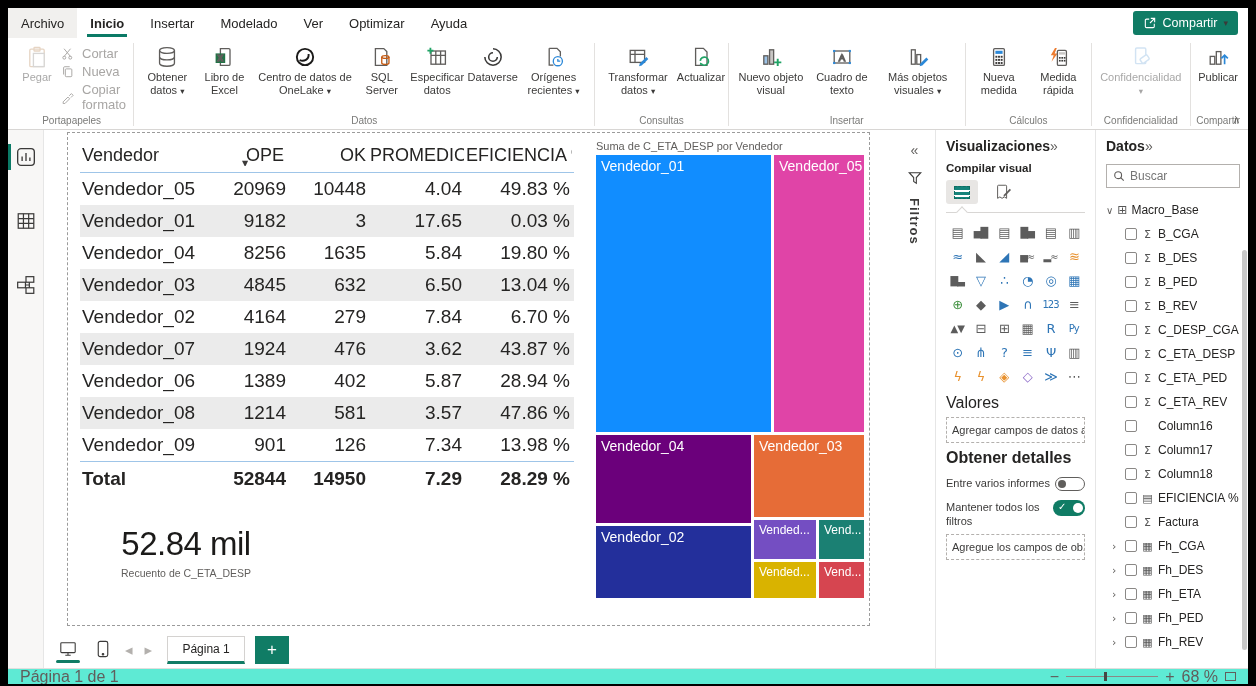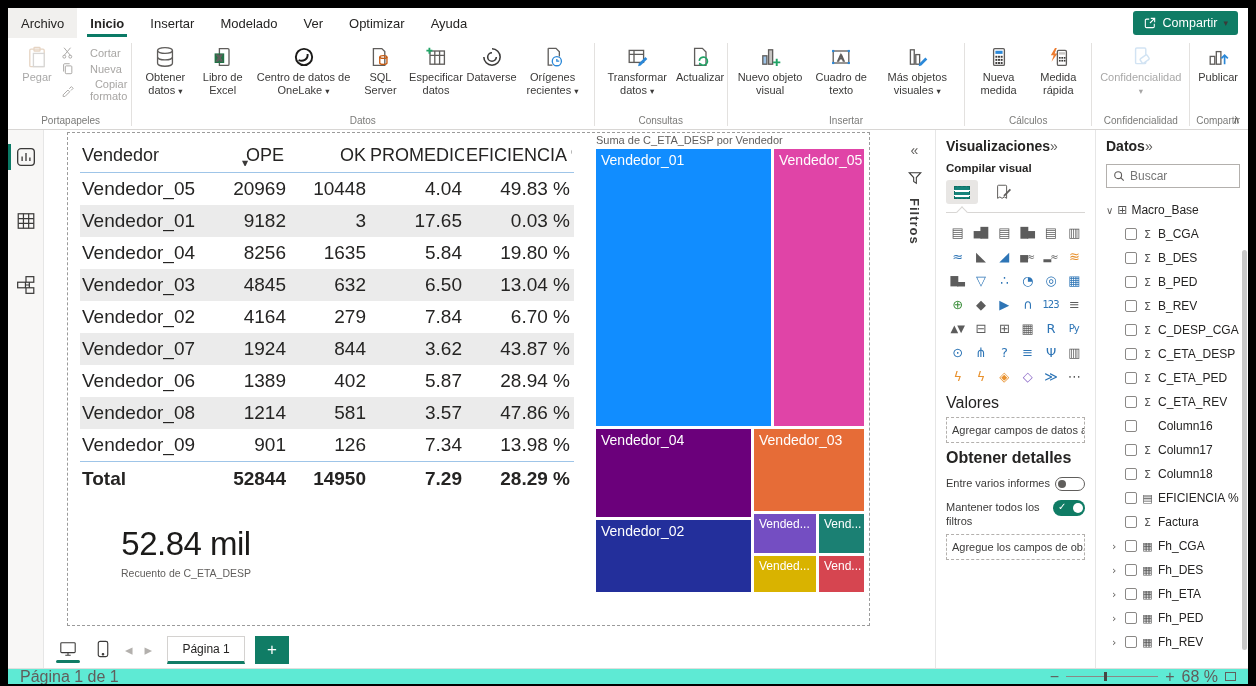--- a/index.html
+++ b/index.html
@@ -20,21 +20,21 @@
   .rgroup { display:flex; flex-direction:column; padding:4px 2px 0; }
   .rrow { display:flex; flex:1; align-items:flex-start; gap:1px; }
   .rgl { font-size:10px; color:#7a7a78; text-align:center; padding:1px 0 3px; }
   .rsep { width:1px; background:#e3e1df; margin:5px 2px 3px; }
   .rbtn { display:flex; flex-direction:column; align-items:center; padding:3px 4px 0; min-width:46px; max-width:112px; }
   .rbtn .rlabel { font-size:11px; color:#3b3a39; text-align:center; line-height:1.15; margin-top:2px; }
   .ric { flex:0 0 auto; }
   .chev { font-size:8.5px; color:#3b3a39; font-family:"DejaVu Sans",sans-serif; }
   .disabled { opacity:.45; }
   .clip-col { display:flex; flex-direction:column; gap:3px; padding-top:4px; }
-  .clip-item { display:flex; align-items:center; gap:16px; font-size:11px; color:#a8a6a4;text-align:right; }
+  .clip-item { display:flex; align-items:center; gap:8px; font-size:13px; color:#a8a6a4; }
   .rib-collapse { position:absolute; right:8px; bottom:4px; font-size:10px; color:#605e5c; font-family:"DejaVu Sans",sans-serif; }
 
   
   .main { flex:1; display:flex; min-height:0; }
   .sidebar { width:36px; background:#f8f7f6; border-right:1px solid #e6e6e6; display:flex; flex-direction:column; align-items:center; padding-top:14px; gap:38px; }
   .sb-item { position:relative; width:100%; display:flex; justify-content:center; padding:3px 0; }
   .sb-item.sel::before { content:""; position:absolute; left:0; top:0; bottom:0; width:3px; background:#0b7a66; }
 
   .canvas-col { flex:1; display:flex; flex-direction:column; min-width:0; background:#fff; }
   .canvas { flex:1; position:relative; }
@@ -51,21 +51,21 @@
   .c0 { text-align:left; } .cR { text-align:right; }
   .hOPE { position:relative; }
   .sort-ind { position:absolute; left:22px; bottom:-2px; font-size:8px; color:#3b3a39; font-family:"DejaVu Sans",sans-serif; }
 
   
   .visual-card { position:absolute; left:18px; top:392px; width:200px; text-align:center; }
   .card-value { font-size:33px; color:#1b1a19; letter-spacing:-0.5px; }
   .card-label { font-size:10.5px; color:#605e5c; margin-top:4px; }
 
   
-  .visual-treemap { position:absolute; left:528px; top:1px; width:324px; height:458px; }
+  .visual-treemap { position:absolute; left:528px; top:7px; width:324px; height:458px; }
   .tm-title { font-size:11px; color:#605e5c; height:15px; white-space:nowrap; }
   .tm-blocks { position:relative; width:268px; height:443px; }
   .tm { position:absolute; color:#fff; font-size:14px; padding:3px 5px; overflow:hidden; white-space:nowrap; }
   .tm1 { left:0; top:0; width:175px; height:277px; background:#118DFF; }
   .tm2 { left:178px; top:0; width:90px; height:277px; background:#E044A7; }
   .tm3 { left:0; top:280px; width:155px; height:88px; background:#6B007B; }
   .tm4 { left:158px; top:280px; width:110px; height:82px; background:#E66C37; }
   .tm5 { left:0; top:371px; width:155px; height:72px; background:#232F9B; }
   .tm6 { left:158px; top:365px; width:62px; height:39px; background:#744EC2; }
   .tm7 { left:223px; top:365px; width:45px; height:39px; background:#1B8073; }
@@ -506,21 +506,21 @@
                   <span class="c0">Vendedor_02</span>
                   <span class="cR">4164</span>
                   <span class="cR">279</span>
                   <span class="cR">7.84</span>
                   <span class="cR">6.70 %</span>
                 </div>
 
                 <div class="tgrid trow">
                   <span class="c0">Vendedor_07</span>
                   <span class="cR">1924</span>
-                  <span class="cR">844</span>
+                  <span class="cR">476</span>
                   <span class="cR">3.62</span>
                   <span class="cR">43.87 %</span>
                 </div>
 
                 <div class="tgrid trow">
                   <span class="c0">Vendedor_06</span>
                   <span class="cR">1389</span>
                   <span class="cR">402</span>
                   <span class="cR">5.87</span>
                   <span class="cR">28.94 %</span>

